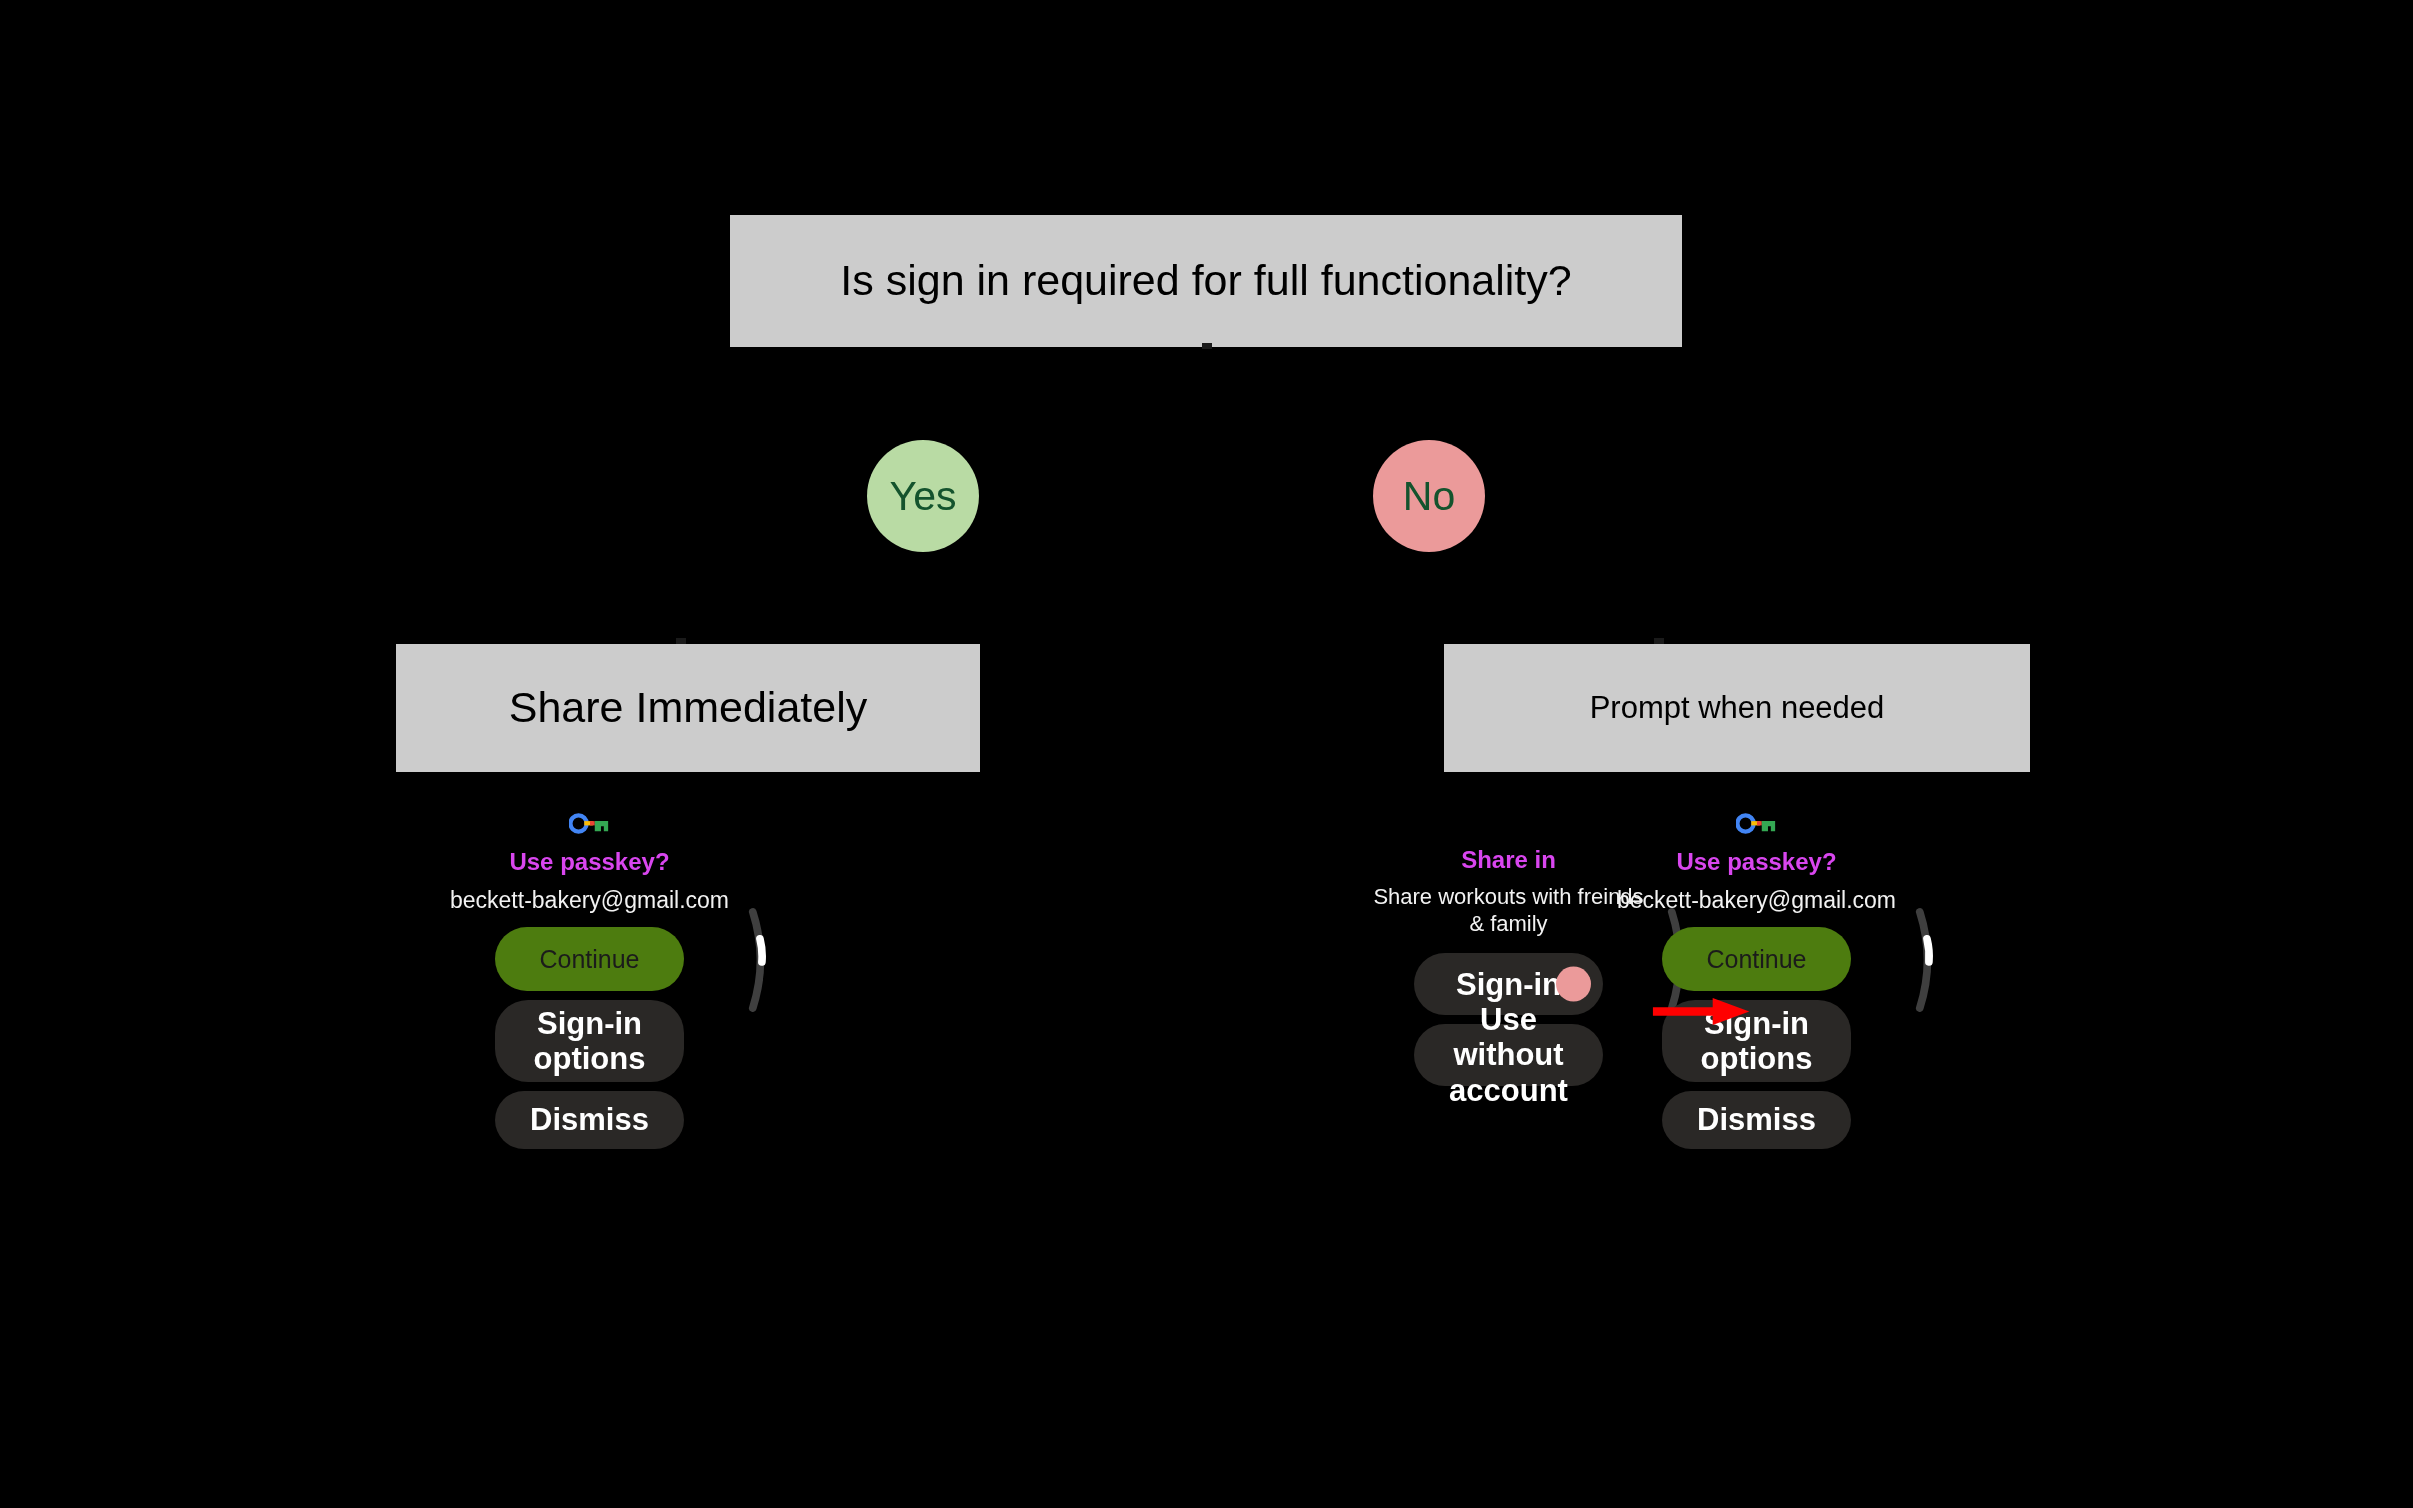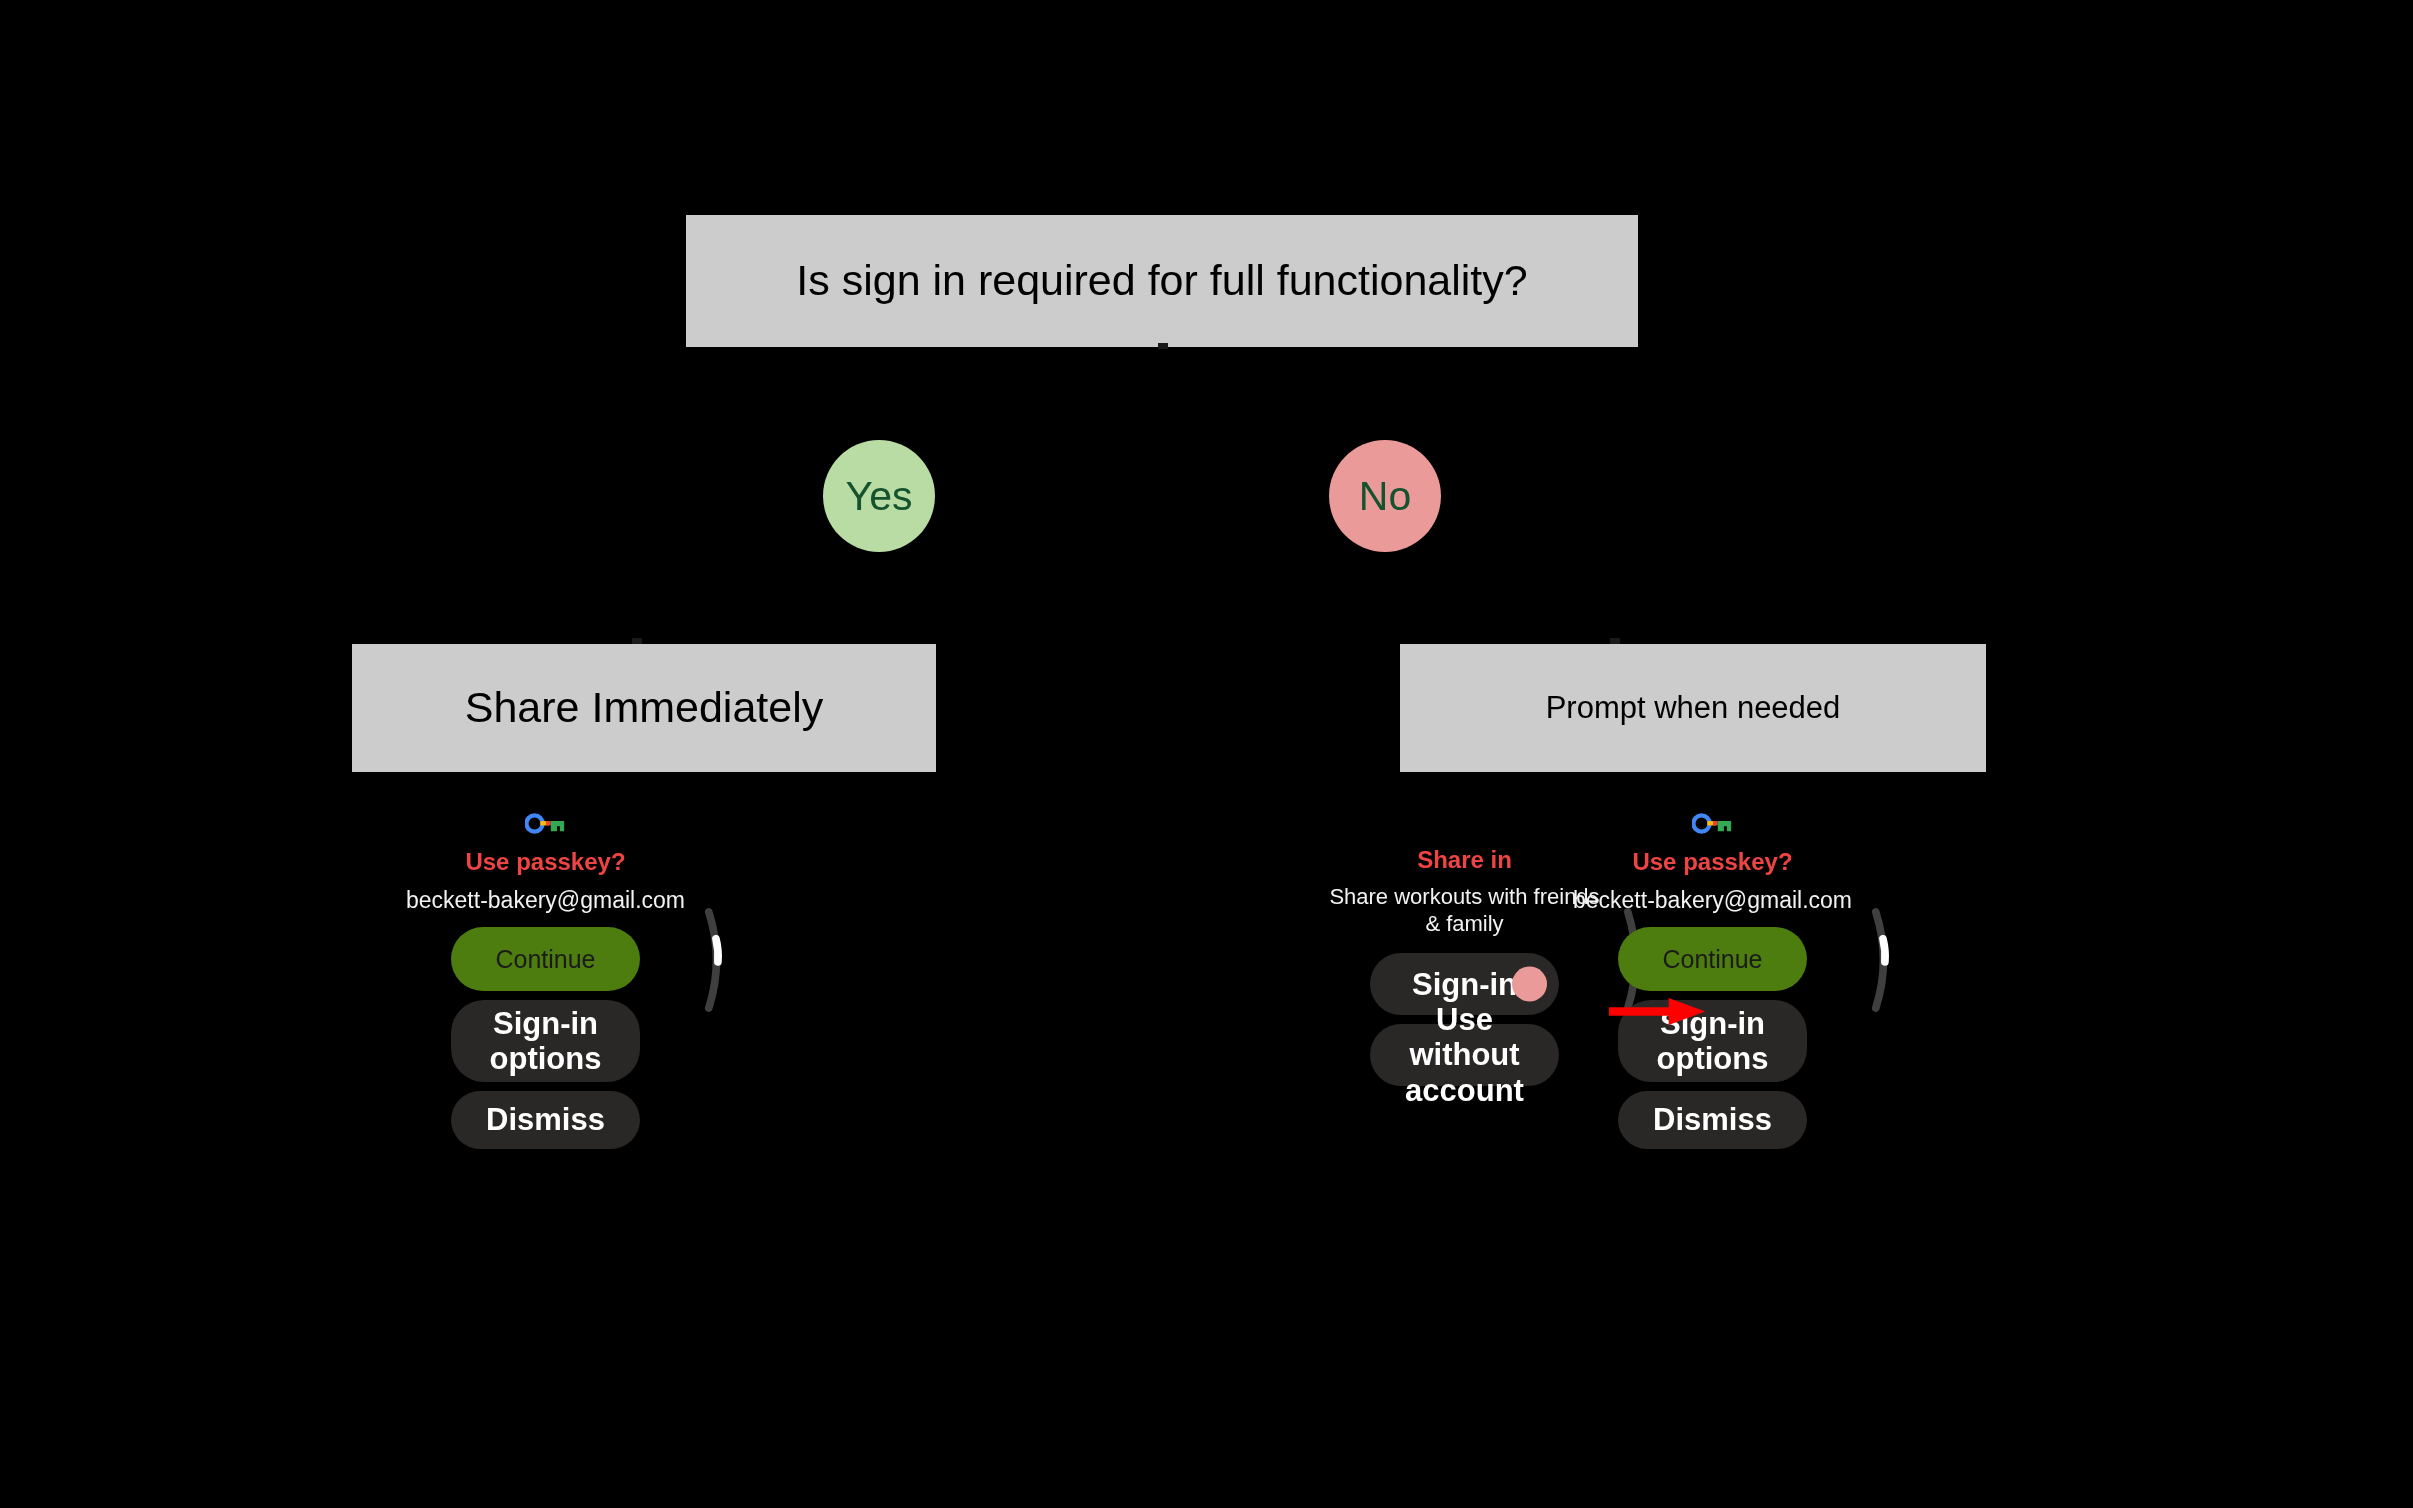--- a/index.html
+++ b/index.html
@@ -7,20 +7,21 @@
     padding: 0;
     background: #000000;
   }
   #canvas {
     position: relative;
     width: 2020px;
     height: 1508px;
     background: #000000;
     overflow: hidden;
     font-family: "Liberation Sans", sans-serif;
+    margin-left: 44px;
   }
 
   
   .flow-box {
     position: absolute;
     background: #cccccc;
     color: #000000;
     display: flex;
     align-items: center;
     justify-content: center;
@@ -90,21 +91,21 @@
   #mock-right    { left: 1553px; top: 813px; }
 
   .passkey-icon {
     width: 42px;
     height: 21px;
     margin-bottom: 13.5px;
     display: block;
   }
 
   .mock-title {
-    color: #ef4444;
+    color: #d946ef;
     font-size: 24px;
     font-weight: bold;
     text-align: right;
     line-height: 1.15;
     margin: 0 0 10.6px 0;
   }
   .mock-subtitle {
     color: #f2f2f2;
     font-size: 23px;
     font-weight: 400;

